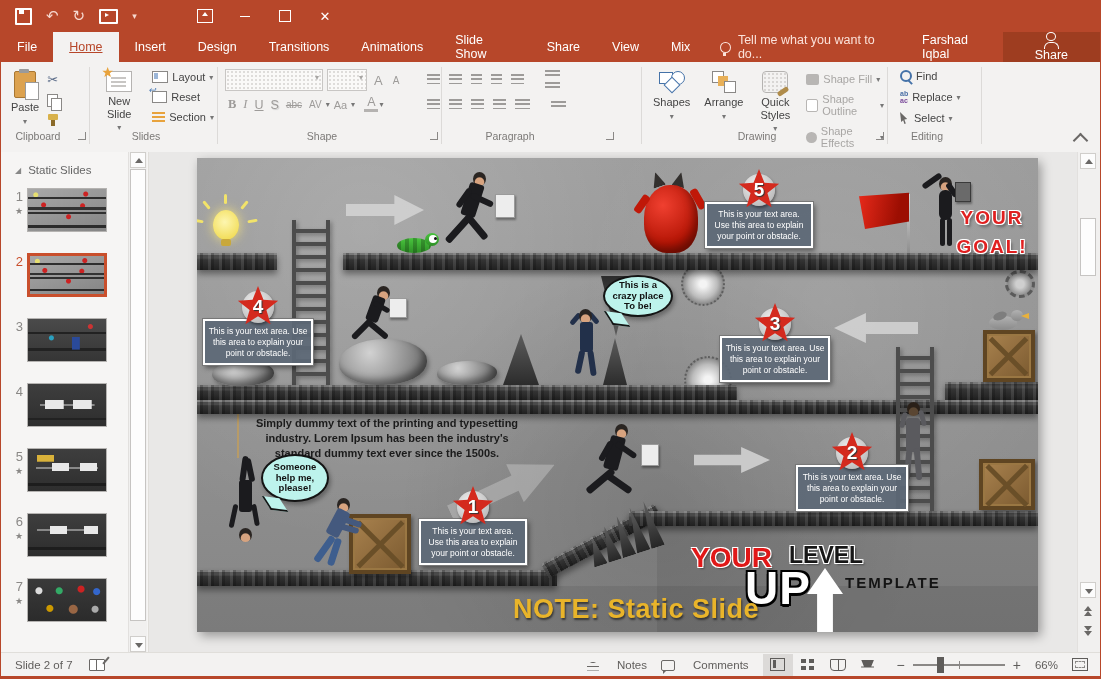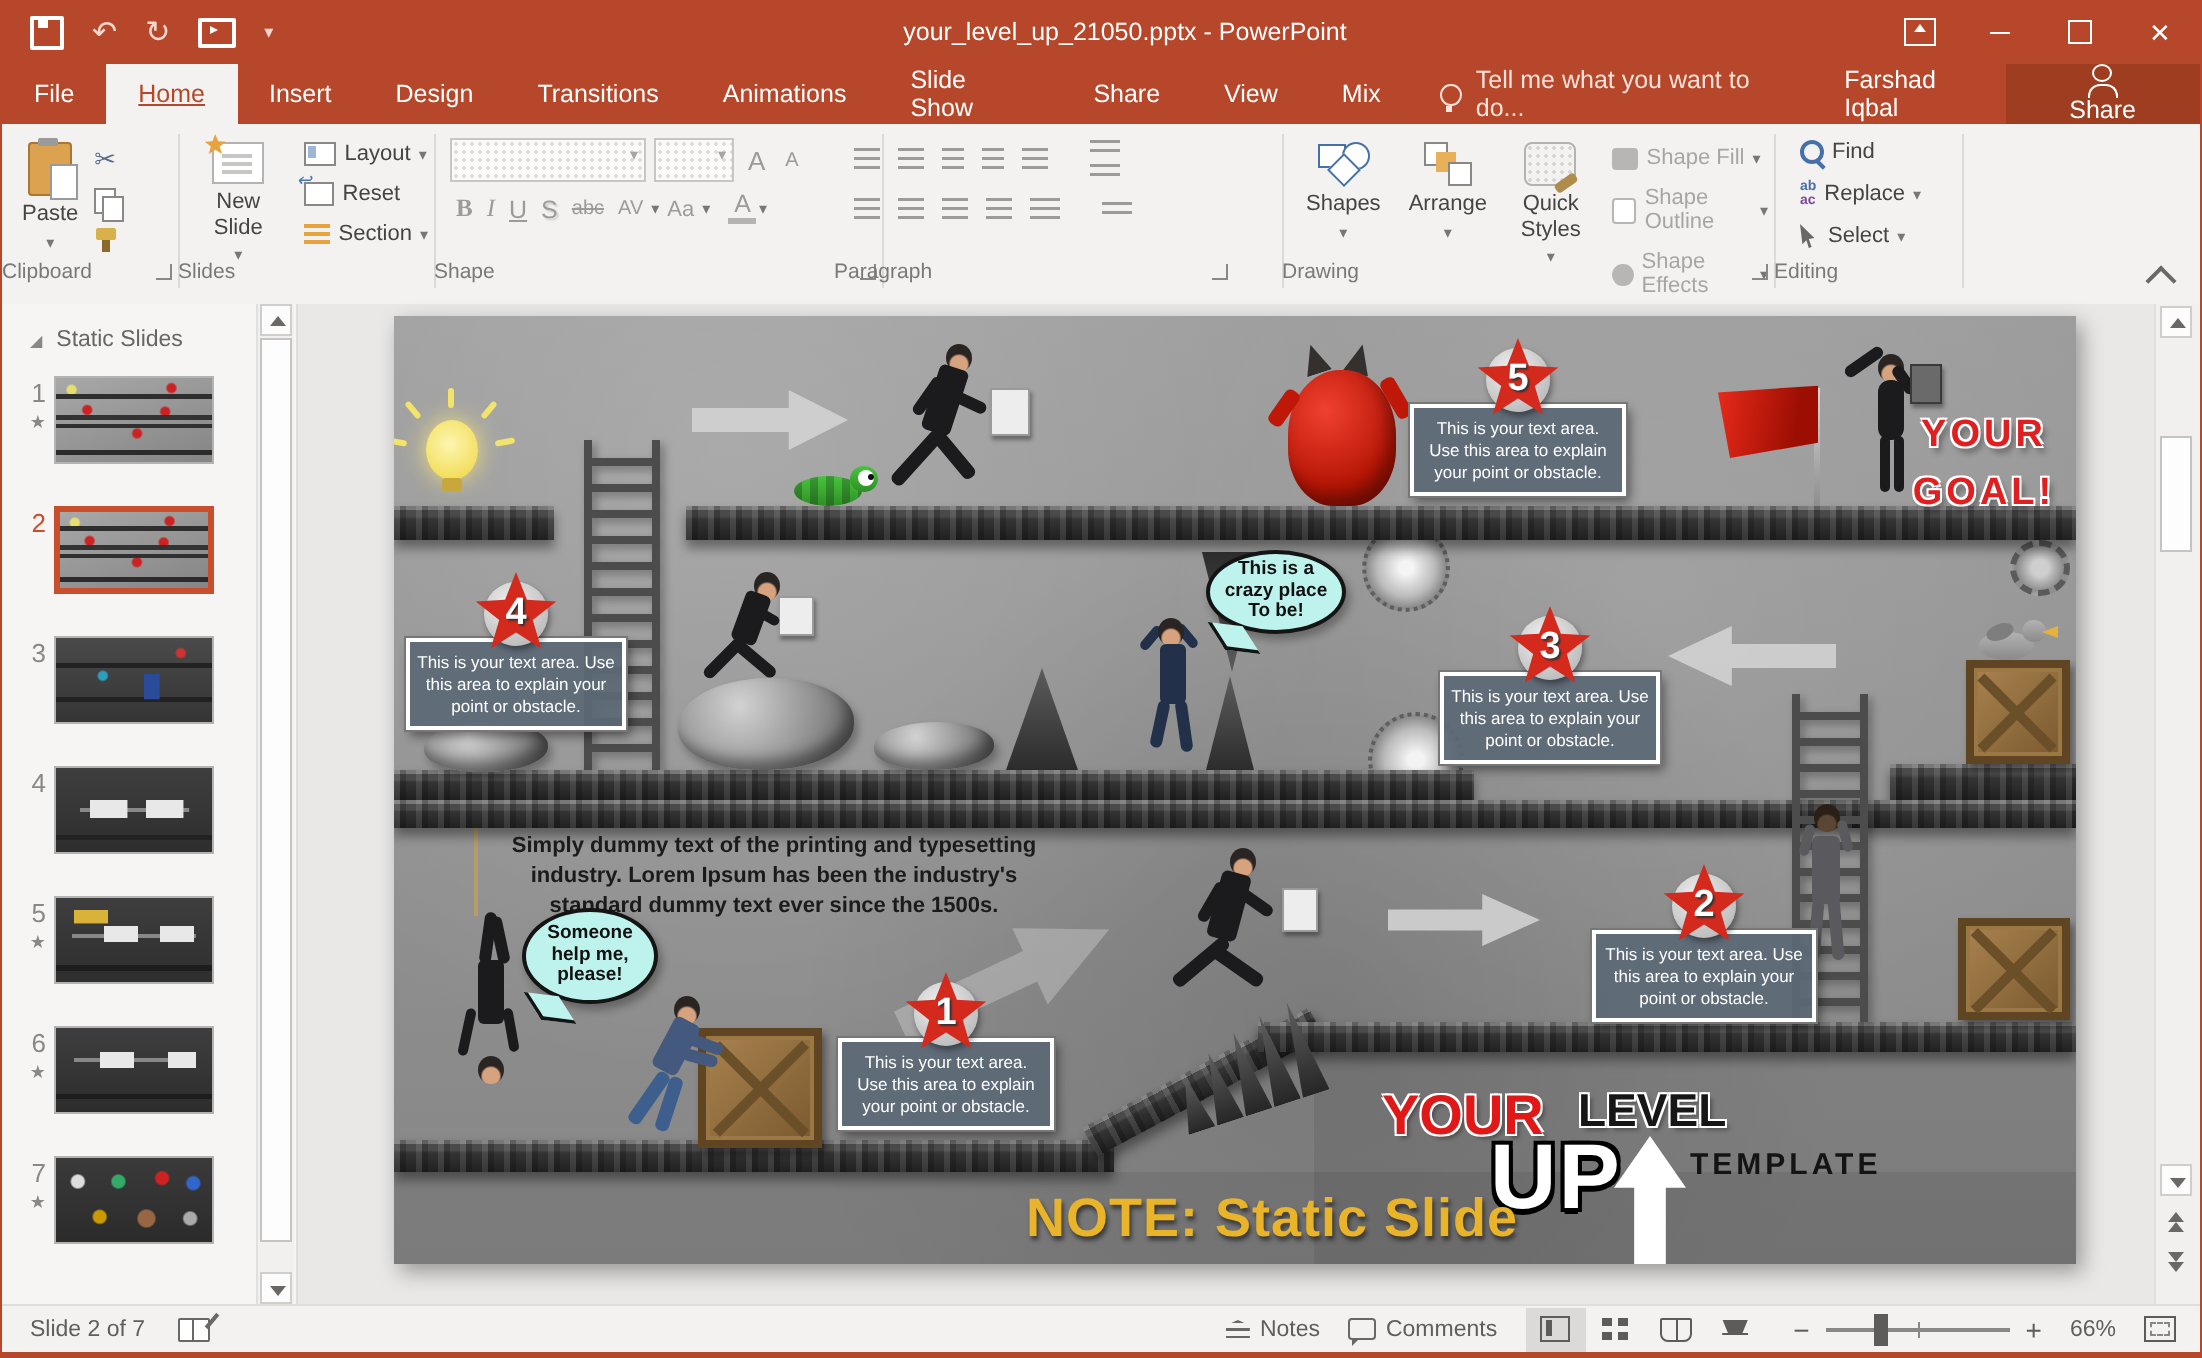--- a/index.html
+++ b/index.html
@@ -29,21 +29,21 @@
   .bulb-sm::after{content:"";position:absolute;left:2px;bottom:-4px;width:3px;height:3px;background:#fbe2da;}
   .acct{margin-left:auto;display:flex;align-items:center;font-size:12.5px;gap:0;}
   .acct .uname{padding:0 14px;}
   .sharebtn{height:100%;background:#9e3d20;display:flex;align-items:center;gap:7px;padding:0 32px;cursor:pointer;flex-direction:column;}
   .person-ic{width:8px;height:8px;border:1.5px solid #fff;border-radius:50%;position:relative;}
   .person-ic::after{content:"";position:absolute;left:-3px;top:9px;width:13px;height:6px;border:1.5px solid #fff;border-bottom:none;border-radius:6px 6px 0 0;}
   
   .ribbon{position:absolute;left:0;top:62px;width:100%;height:90px;background:#f3f2f1;border-bottom:1px solid #d8d6d4;}
   .rdiv{position:absolute;top:5px;bottom:8px;width:1px;background:#dcdad8;}
   .rgroup{position:absolute;top:0;height:82px;}
-  .rlabel{position:absolute;bottom:2px;left:0;right:14px;text-align:left;font-size:10.5px;color:#7b7977;}
+  .rlabel{position:absolute;bottom:2px;left:0;right:14px;text-align:center;font-size:10.5px;color:#7b7977;}
   .launcher{position:absolute;right:3px;bottom:4px;width:7px;height:7px;border-right:1px solid #8a8886;border-bottom:1px solid #8a8886;cursor:pointer;}
   .bigbtn{display:flex;flex-direction:column;align-items:center;justify-content:flex-start;gap:3px;padding:5px 4px;font-size:11px;color:#444;cursor:pointer;text-align:center;line-height:1.15;}
   .cv{font-size:8px;color:#777;}
   .smrow{display:flex;align-items:center;gap:4px;font-size:11px;color:#444;cursor:pointer;padding:1px 3px;}
   .smrow.dis{color:#a8a6a4;}
   .clipico{width:20px;height:25px;background:#dca24f;border:1px solid #a87732;border-radius:2px;position:relative;}
   .clipico::before{content:"";position:absolute;left:4px;top:-3px;width:10px;height:4px;background:#9a9a9a;border-radius:1px;}
   .clipico::after{content:"";position:absolute;right:-4px;bottom:-3px;width:12px;height:16px;background:#fff;border:1px solid #9a9a9a;}
   .cutico{color:#5a6b88;font-size:13px;}
   .copyico{width:9px;height:11px;border:1px solid #8a8886;background:#fff;position:relative;}
@@ -212,21 +212,21 @@
   .beak{background:#e8b13c;clip-path:polygon(0 0,100% 50%,0 100%);}
   .rope{background:#b79b68;}
   
   .statusbar{position:absolute;left:0;bottom:0;width:100%;height:27px;background:#f3f2f1;border-top:1px solid #e0deda;
     border-bottom:3px solid #b7472a;box-sizing:border-box;display:flex;align-items:center;font-size:11.5px;color:#605e5c;margin-top:20px;}
   .sb-left{display:flex;align-items:center;gap:16px;padding-left:14px;}
   .bookico{width:14px;height:10px;border:1px solid #6a6866;border-radius:1px;position:relative;background:#fff;}
   .bookico::before{content:"";position:absolute;left:6px;top:0;width:1px;height:100%;background:#6a6866;}
   .bookico::after{content:"";position:absolute;right:-3px;top:-4px;width:2px;height:9px;background:#6a6866;transform:rotate(40deg);}
   .sb-right{margin-left:auto;display:flex;align-items:center;gap:14px;padding-right:12px;}
-  .sbitem{display:flex;align-items:center;gap:5px;cursor:pointer;}
+  .sbitem{display:flex;align-items:flex-end;gap:18px;cursor:pointer;}
   .notesico{width:12px;height:9px;background:repeating-linear-gradient(to bottom,#6a6866 0 1.5px,transparent 1.5px 4px);clip-path:polygon(0 100%,0 30%,50% 0,100% 30%,100% 100%);}
   .commico{width:12px;height:9px;border:1.5px solid #6a6866;border-radius:2px;position:relative;}
   .commico::after{content:"";position:absolute;left:1px;bottom:-4px;border-top:4px solid #6a6866;border-right:4px solid transparent;}
   .viewbtns{display:flex;align-items:center;}
   .vbtn{width:30px;height:22px;display:flex;align-items:center;justify-content:center;cursor:pointer;}
   .vbtn.active{background:#dcdad8;}
   .vnorm{width:13px;height:11px;border:1px solid #5e5c5a;position:relative;}
   .vnorm::before{content:"";position:absolute;left:2px;top:1px;width:3px;height:8px;background:#5e5c5a;}
   .vsort{width:13px;height:11px;background:
     linear-gradient(#5e5c5a,#5e5c5a) 0 0/5px 4px no-repeat,linear-gradient(#5e5c5a,#5e5c5a) 100% 0/5px 4px no-repeat,
@@ -248,21 +248,20 @@
 <div class="win">
 
   <div class="titlebar">
     <div class="qat">
       <span class="floppy"></span>
       <span class="g">↶</span>
       <span class="g">↻</span>
       <span class="monico"></span>
       <span class="g" style="font-size:9px">▾</span>
     </div>
-    <div class="title">your_level_up_21050.pptx - PowerPoint</div>
     <div class="wincontrols">
       <span class="wbtn">
           <i class="ribopt"></i>
         </span>
       <span class="wbtn">
           <i class="minbar"></i>
         </span>
       <span class="wbtn">
           <i class="maxbox"></i>
         </span>

